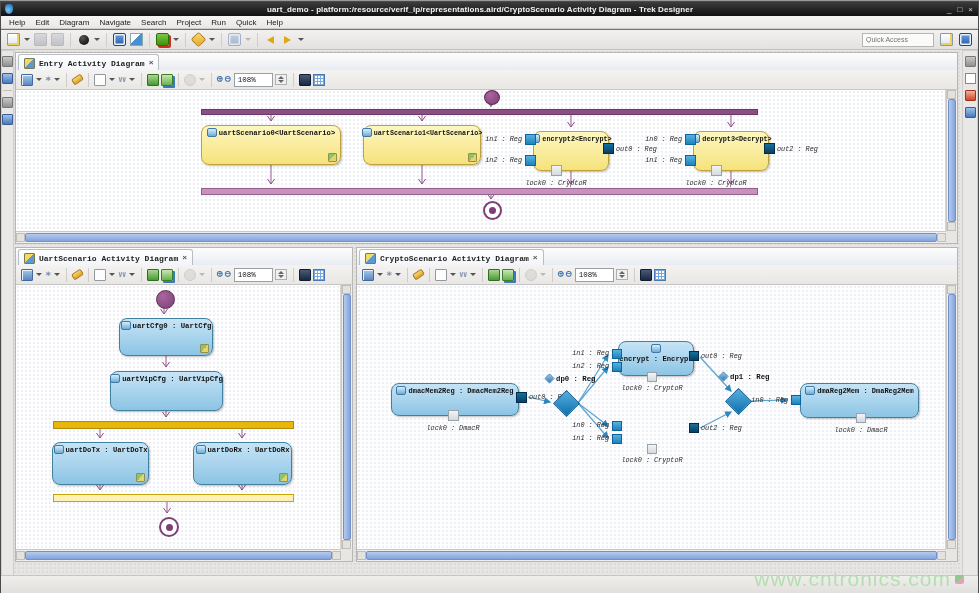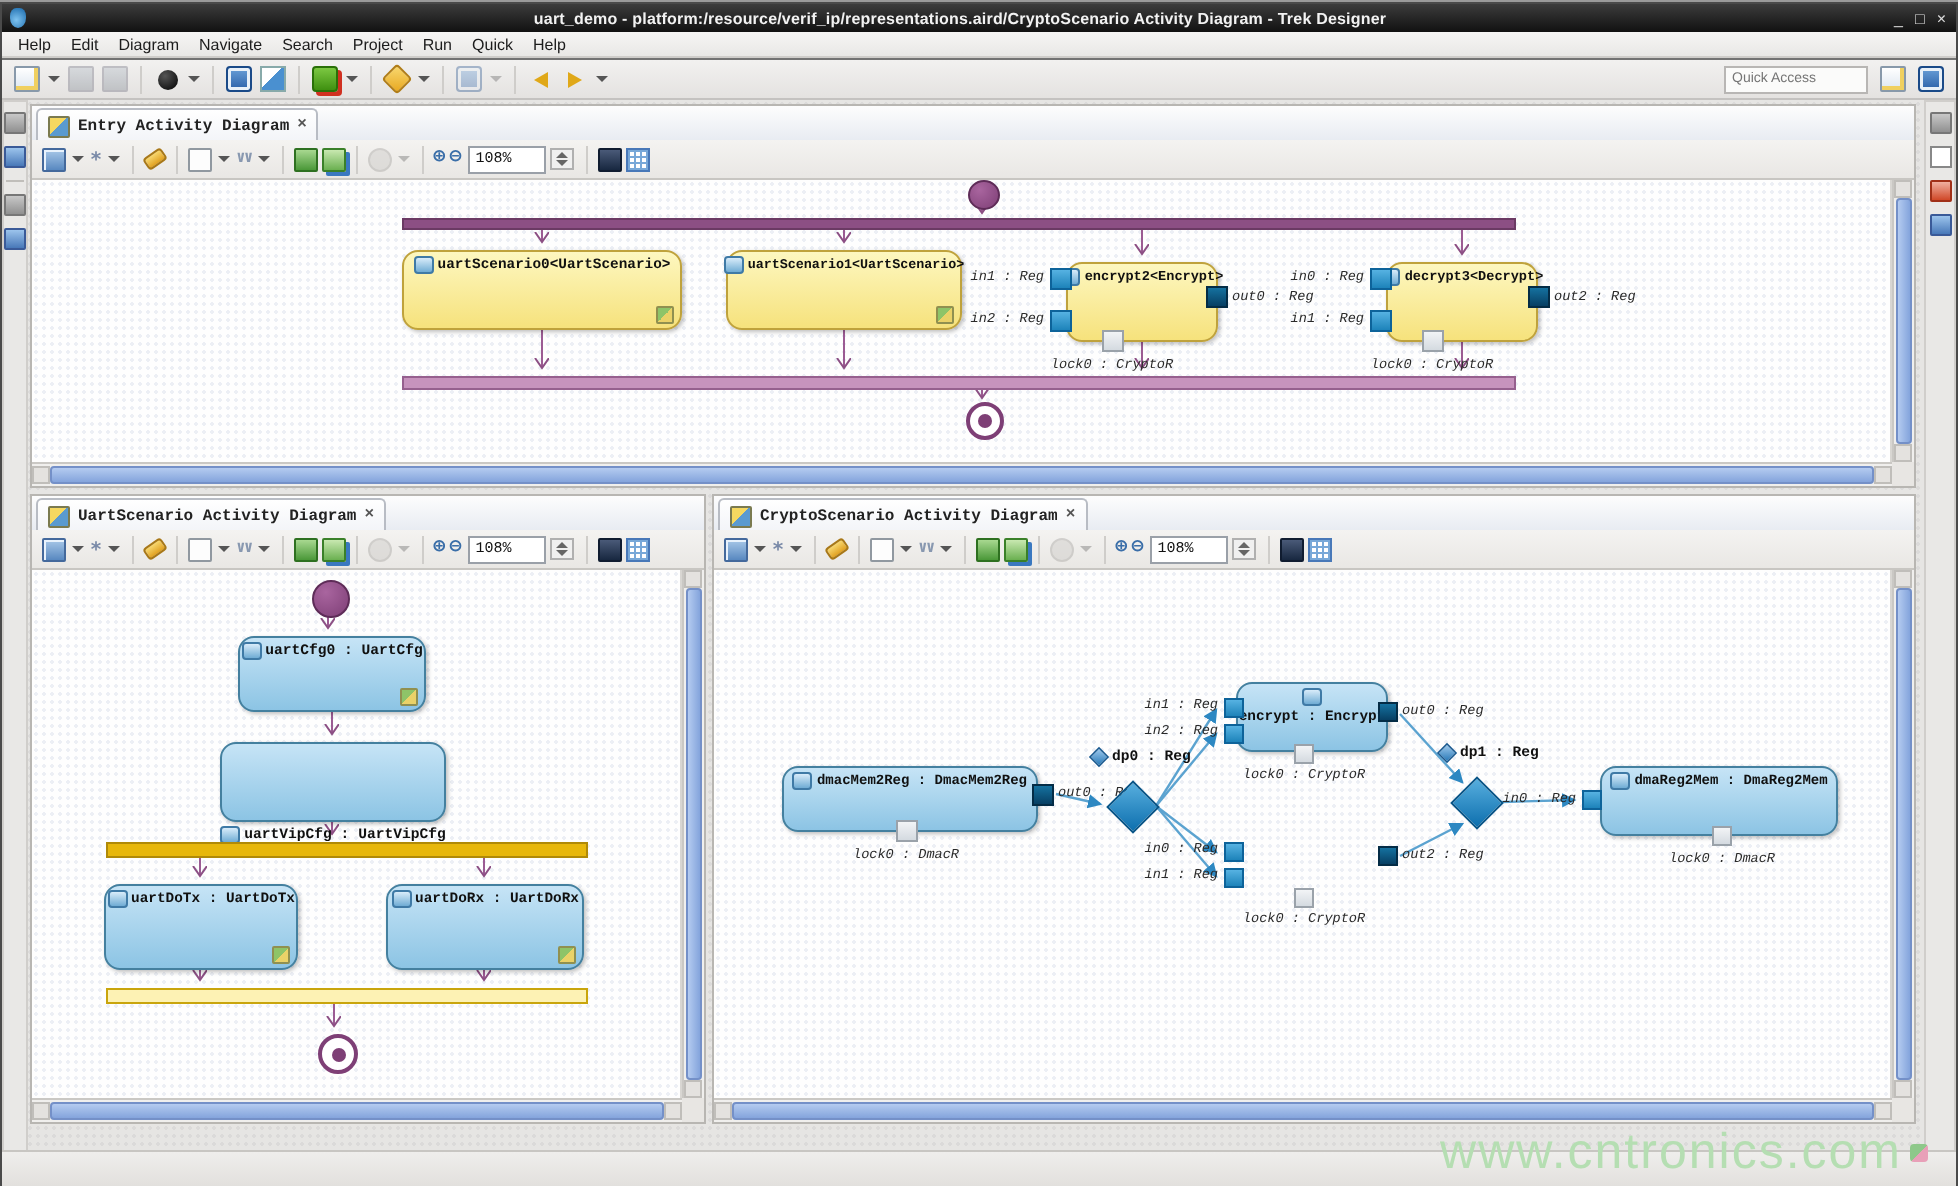--- a/index.html
+++ b/index.html
@@ -97,21 +97,21 @@
   .fork-gold{background:#e7b70c;border:1px solid #b08a08;}
   .join-gold{background:#fdf2b4;border:1px solid #c9a50c;}
   .initial{position:absolute;border-radius:50%;background:radial-gradient(circle at 35% 30%,#a9659f,#7e3f76);border:1px solid #5e2c58;}
   .final{position:absolute;border-radius:50%;border:2px solid #7e3f76;background:#fff;display:flex;align-items:center;justify-content:center;}
   .final i{display:block;width:7px;height:7px;border-radius:50%;background:#7e3f76;}
   .diamond{position:absolute;}
   .diamond i{position:absolute;left:3px;top:3px;width:17px;height:17px;transform:rotate(45deg);background:linear-gradient(135deg,#57aede,#0d6fae);border:1px solid #0a5688;display:block;}
   .dp-label{position:absolute;font-size:7.3px;font-weight:bold;color:#101010;white-space:nowrap;display:flex;align-items:center;gap:2px;}
   .dp-ico{display:inline-block;width:7px;height:7px;background:linear-gradient(135deg,#9cc8ec,#2a7ab8);border:1px solid #1a5a90;transform:rotate(45deg) scale(.8);}
   
-  .watermark{position:absolute;right:14px;bottom:2px;font-size:25px;color:#b5deb2;letter-spacing:1px;z-index:50;display:flex;align-items:center;gap:4px;}
+  .watermark{position:absolute;right:14px;bottom:2px;font-size:21px;color:#b5deb2;letter-spacing:1px;z-index:50;display:flex;align-items:center;gap:4px;}
   .wm-ico{width:9px;height:9px;background:linear-gradient(135deg,#8ec88a 0 50%,#e8a0b8 50% 100%);border-radius:2px;}
 </style>
 </head>
 <body>
 
 <div id="win">
 
   <div class="titlebar">
     <span class="app-icon"></span>
     <span class="title-text">uart_demo - platform:/resource/verif_ip/representations.aird/CryptoScenario Activity Diagram - Trek Designer</span>
@@ -384,21 +384,21 @@
         </svg>
         <div class="initial" style="left:140px;top:5px;width:17px;height:17px;"></div>
         <div class="node node-blue" style="left:103px;top:33px;width:94px;height:38px;">
           <div class="node-label" style="font-size:7.3px;">
               <span class="hdr-ico"></span>
               <span>uartCfg0 : UartCfg</span>
             </div>
           <span class="corner-ico"></span>
         </div>
         <div class="node node-blue" style="left:94px;top:86px;width:113px;height:40px;">
-          <div class="node-label" style="font-size:7.3px;margin-top:39px;">
+          <div class="node-label" style="font-size:7.3px;">
               <span class="hdr-ico"></span>
               <span>uartVipCfg : UartVipCfg</span>
             </div>
         </div>
         <div class="bar fork-gold" style="left:37px;top:136px;width:241px;height:8px;"></div>
         <div class="node node-blue" style="left:177px;top:157px;width:99px;height:43px;">
           <div class="node-label" style="font-size:7.2px;">
               <span class="hdr-ico"></span>
               <span>uartDoRx : UartDoRx</span>
             </div>

